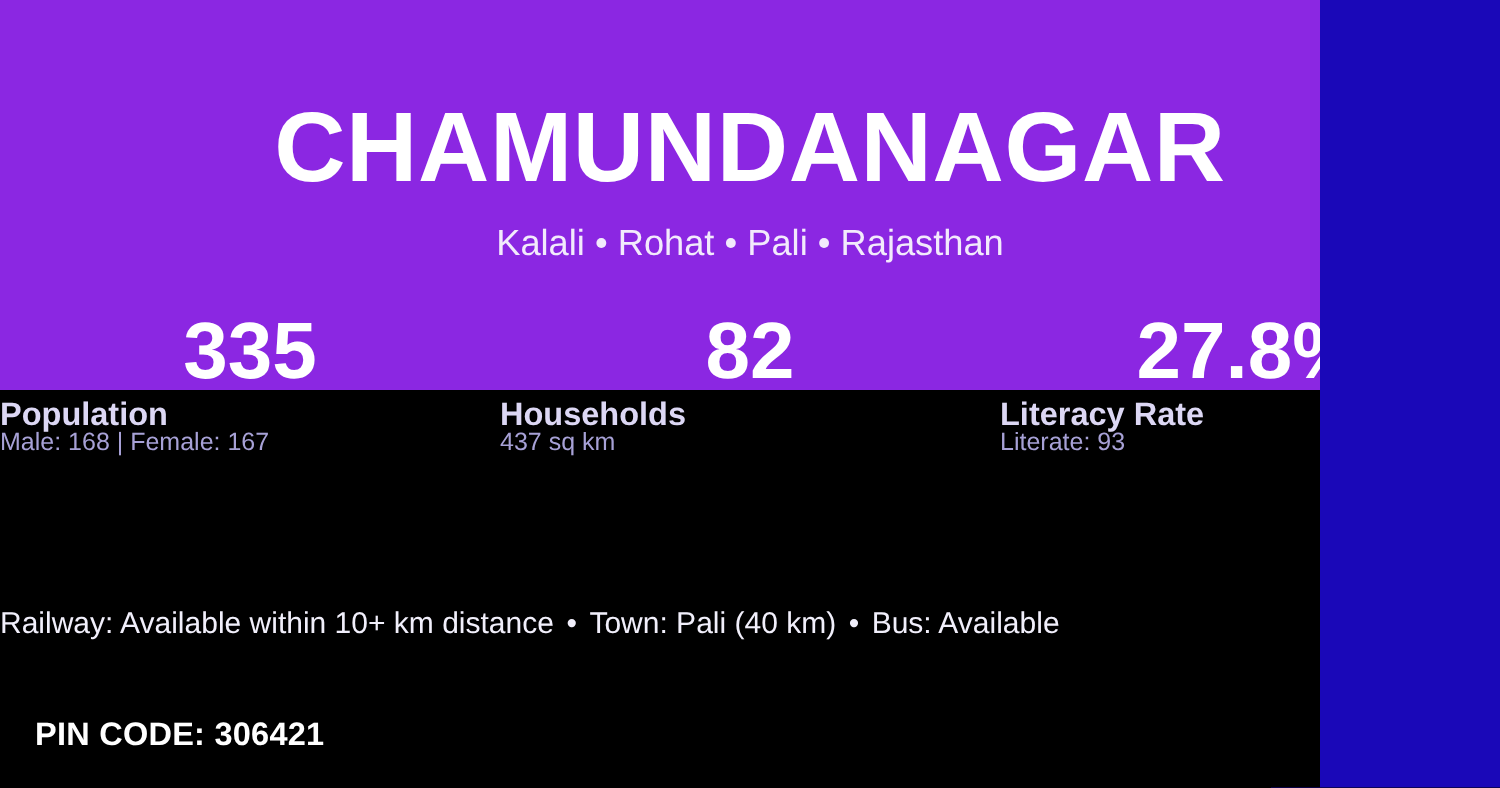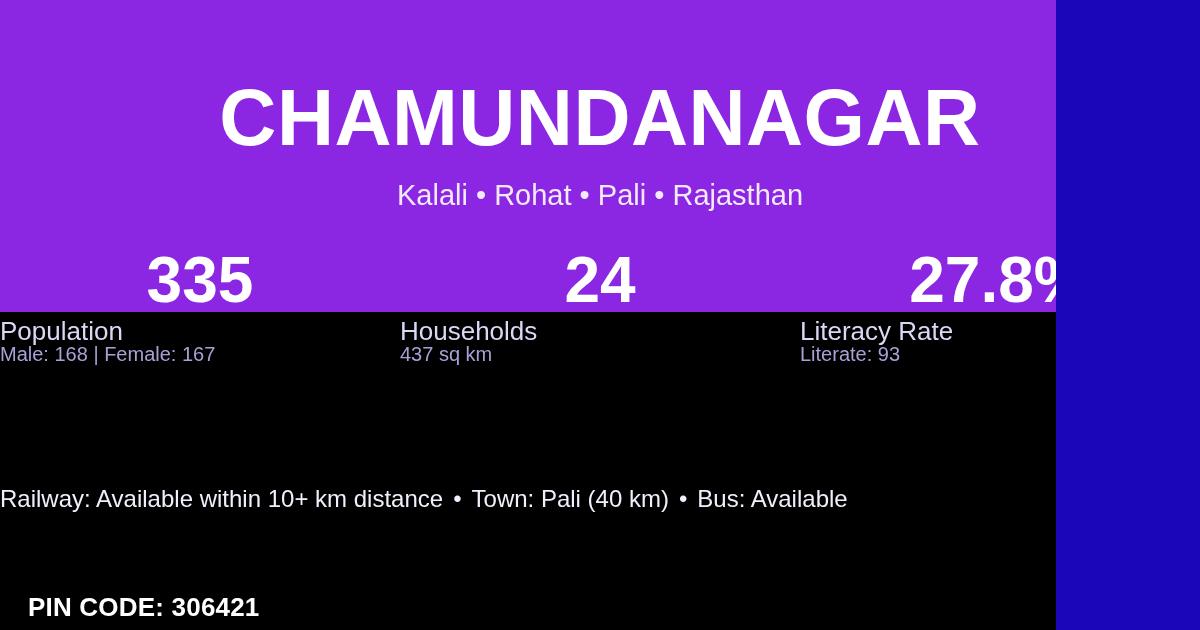--- a/index.html
+++ b/index.html
@@ -84,21 +84,21 @@
     color: #FFFFFF;
     height: 64px;
     display: flex;
     align-items: center;
     justify-content: center;
   }
 
   .stat-label {
     margin-top: 6px;
     font-size: 26px;
-    font-weight: 400;
+    font-weight: 700;
     line-height: 1;
     color: #DCD7F4;
   }
 
   .stat-sub {
     font-size: 20px;
     font-weight: 400;
     line-height: 1;
     color: #A7A1D6;
   }
@@ -124,21 +124,21 @@
   }
 
   
   .footer {
     position: absolute;
     left: 0;
     bottom: 0;
     width: 1200px;
     height: 76px;
     display: flex;
-    align-items: flex-end;
+    align-items: center;
     justify-content: space-between;
     padding: 0 28px 10px 28px;
   }
 
   .pin-code {
     font-size: 26px;
     font-weight: 700;
     line-height: 1;
     color: #FFFFFF;
     letter-spacing: 0.2px;
@@ -168,21 +168,21 @@
 
   <div class="stats-row">
 
     <div class="stat">
       <div class="stat-value">335</div>
       <div class="stat-label">Population</div>
       <div class="stat-sub">Male: 168 | Female: 167</div>
     </div>
 
     <div class="stat">
-      <div class="stat-value">24</div>
+      <div class="stat-value">82</div>
       <div class="stat-label">Households</div>
       <div class="stat-sub">437 sq km</div>
     </div>
 
     <div class="stat">
       <div class="stat-value">27.8%</div>
       <div class="stat-label">Literacy Rate</div>
       <div class="stat-sub">Literate: 93</div>
     </div>
 

